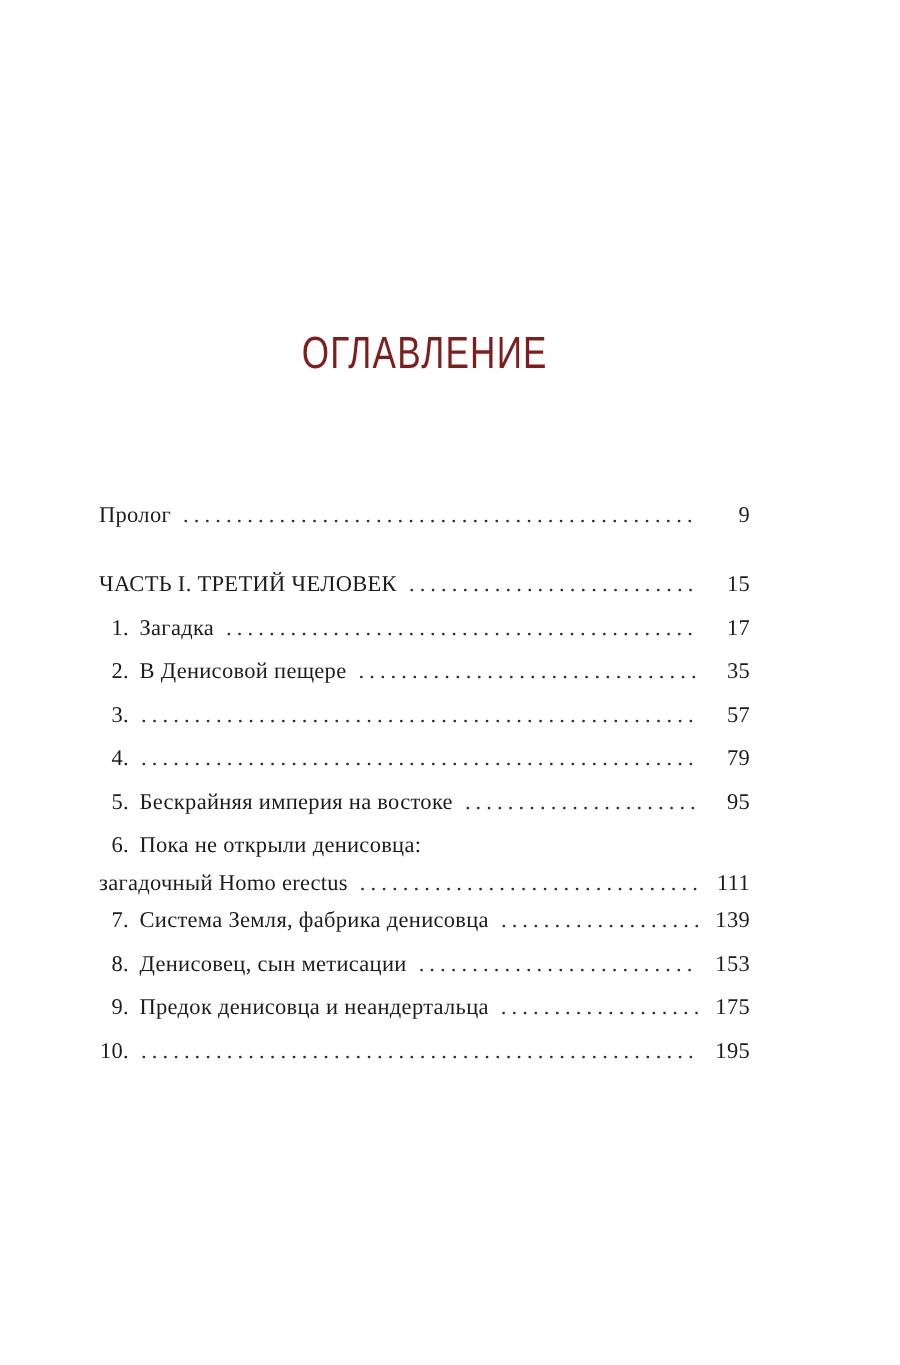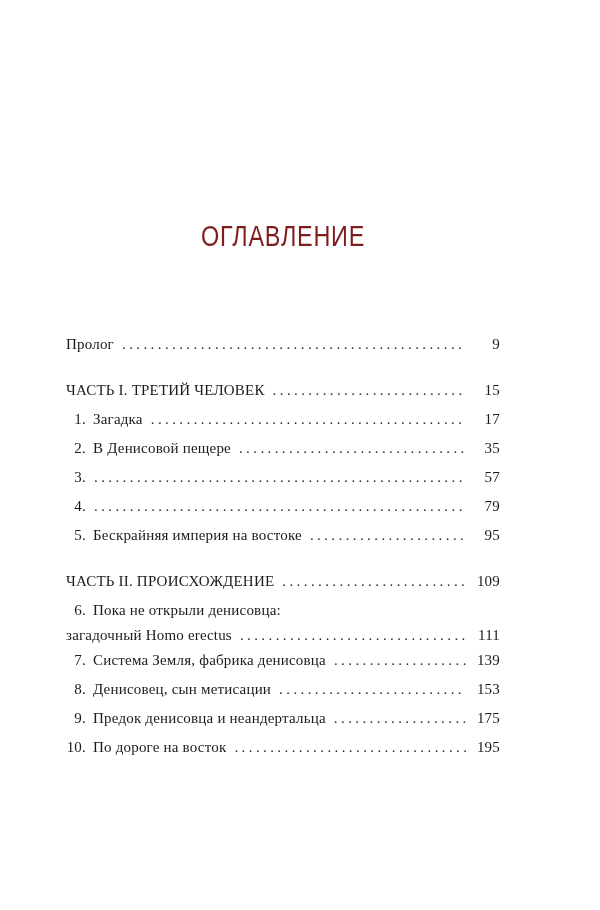--- a/index.html
+++ b/index.html
@@ -129,25 +129,20 @@
       <span class="pg">79</span>
     </div>
 
     <div class="row">
       <span class="num">5.</span>
       <span class="lbl">Бескрайняя империя на востоке</span>
       <span class="dots"></span>
       <span class="pg">95</span>
     </div>
 
-    <div class="row section">
-      <span class="lbl">ЧАСТЬ II. ПРОИСХОЖДЕНИЕ</span>
-      <span class="dots"></span>
-      <span class="pg">109</span>
-    </div>
 
     <div>
       <div class="row">
         <span class="num">6.</span>
         <span class="lbl">Пока не открыли денисовца:</span>
       </div>
       <div class="row cont">
         <span class="lbl">загадочный Homo erectus</span>
         <span class="dots"></span>
         <span class="pg">111</span>
@@ -170,20 +165,19 @@
 
     <div class="row">
       <span class="num">9.</span>
       <span class="lbl">Предок денисовца и неандертальца</span>
       <span class="dots"></span>
       <span class="pg">175</span>
     </div>
 
     <div class="row">
       <span class="num">10.</span>
-      <span class="lbl">По дороге на восток</span>
       <span class="dots"></span>
       <span class="pg">195</span>
     </div>
 
 
   </div>
 </div>
 
 </body></html>

